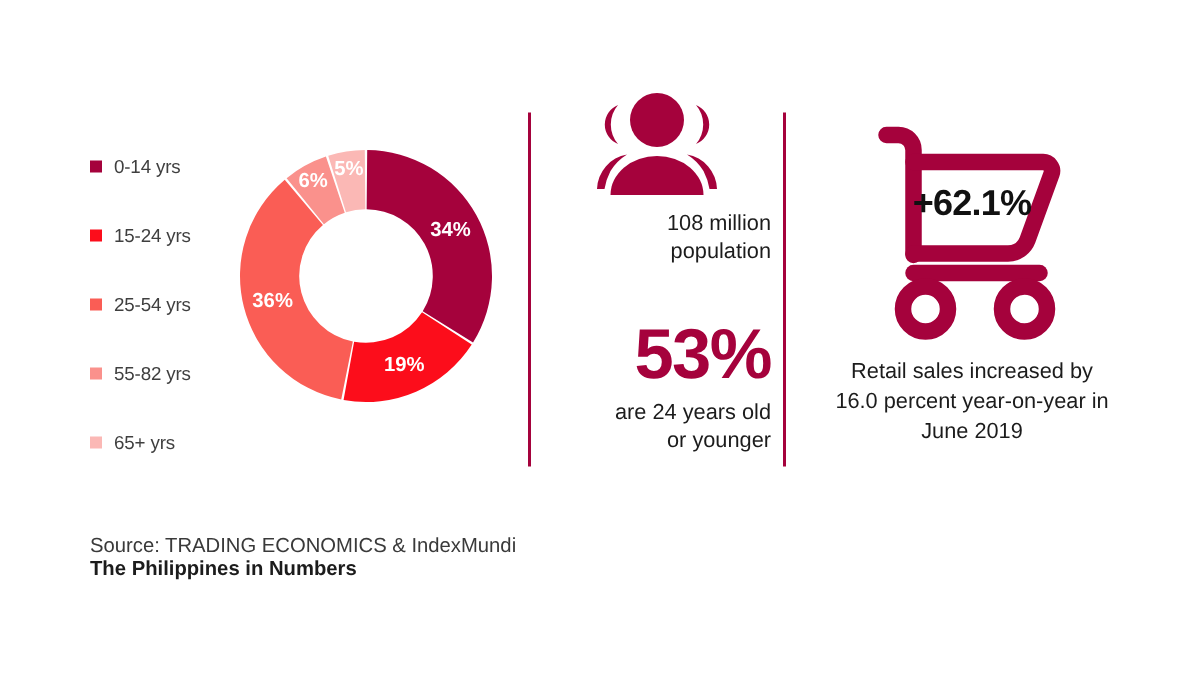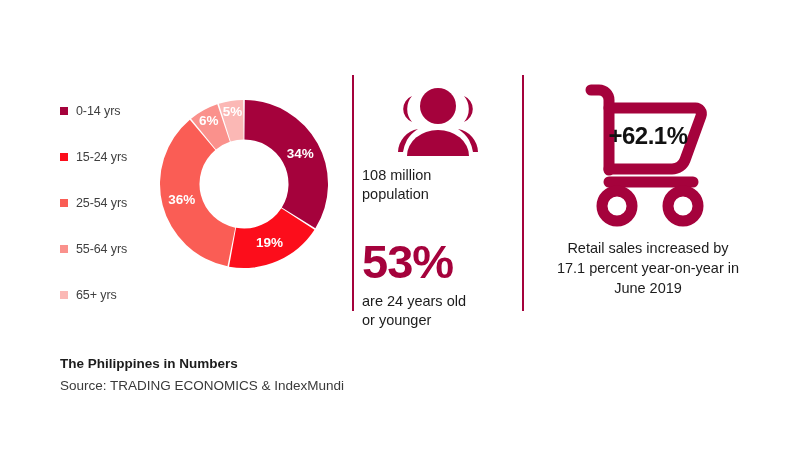--- a/index.html
+++ b/index.html
@@ -70,23 +70,23 @@
     height: 236px;
     background: #a5023c;
   }
   #divider-left  { left: 352px; }
   #divider-right { left: 522px; }
 
   
   #panel-population {
     position: absolute;
     left: 362px;
-    top: 86px;
+    top: 60px;
     width: 152px;
-    text-align: left;
+    text-align: right;
   }
   #people-icon { display: block; margin: 0 auto; }
   .pop-caption {
     margin-top: 6px;
     font-size: 14.5px;
     line-height: 19px;
     color: #1c1c1c;
   }
   #big-percent {
     margin-top: 33px;
@@ -161,21 +161,21 @@
     <div class="legend-item">
       <span class="legend-swatch" style="background:#FC0D1B"></span>
       <span class="legend-label">15-24 yrs</span>
     </div>
     <div class="legend-item">
       <span class="legend-swatch" style="background:#FA5D55"></span>
       <span class="legend-label">25-54 yrs</span>
     </div>
     <div class="legend-item">
       <span class="legend-swatch" style="background:#FA918C"></span>
-      <span class="legend-label">55-64 yrs</span>
+      <span class="legend-label">55-82 yrs</span>
     </div>
     <div class="legend-item">
       <span class="legend-swatch" style="background:#FBB8B5"></span>
       <span class="legend-label">65+ yrs</span>
     </div>
   </div>
 
   <div id="donut-chart">
     <svg id="donut-svg" width="172" height="172" viewBox="0 0 172 172">
       <g id="donut-slices">
@@ -236,23 +236,23 @@
           <path d="M36 104 h84"></path>
         </g>
 
         <circle cx="44" cy="128" r="15" fill="none" stroke="#A5023C" stroke-width="11"></circle>
         <circle cx="110" cy="128" r="15" fill="none" stroke="#A5023C" stroke-width="11"></circle>
       </svg>
       <div id="cart-value">+62.1%</div>
     </div>
     <div class="retail-caption">
       <div>Retail sales increased by</div>
-      <div>17.1 percent year-on-year in</div>
+      <div>16.0 percent year-on-year in</div>
       <div>June 2019</div>
     </div>
   </div>
 
   <div id="footer">
+    <div id="footer-source">Source: TRADING ECONOMICS &amp; IndexMundi</div>
     <div id="footer-title">The Philippines in Numbers</div>
-    <div id="footer-source">Source: TRADING ECONOMICS &amp; IndexMundi</div>
   </div>
 
 </div>
 
 </body></html>

